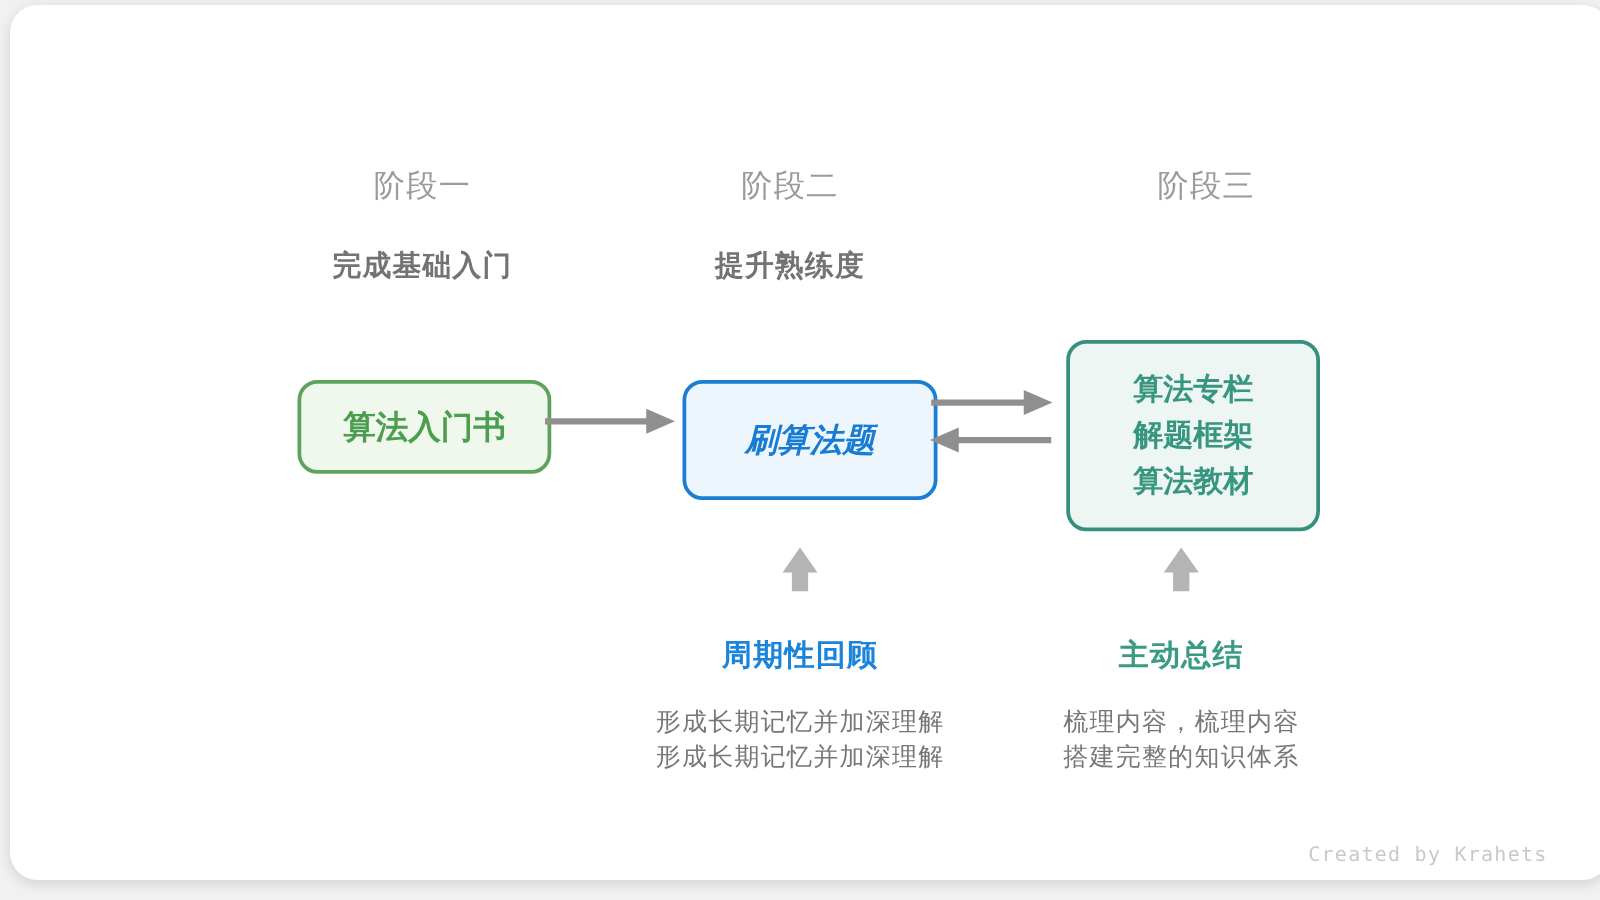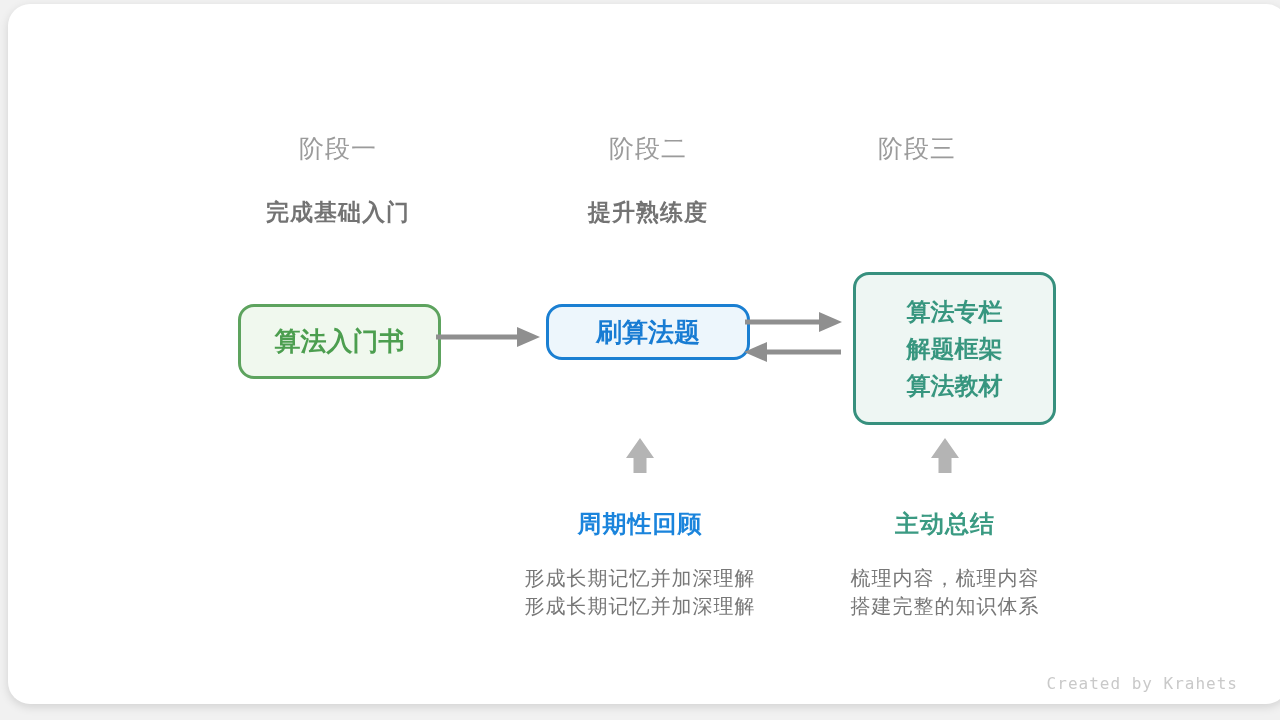--- a/index.html
+++ b/index.html
@@ -19,22 +19,22 @@
     box-shadow: 0 3px 10px rgba(0,0,0,0.13);
     padding-left: 16px;
   }
   .stage {
     position: absolute;
     width: 320px;
     top: 128px;
     text-align: center;
   }
   .stage-1 { left: 170px; }
-  .stage-2 { left: 480px; }
-  .stage-3 { left: 749px; }
+  .stage-2 { left: 464px; }
+  .stage-3 { left: 797px; }
   .stage-label {
     font-size: 25px;
     color: #9b9b9b;
     letter-spacing: 1px;
   }
   .stage-sub {
     margin-top: 32px;
     font-size: 23px;
     font-weight: bold;
     color: #737373;
@@ -50,25 +50,26 @@
     font-weight: bold;
   }
   .node-1 {
     left: 230px; top: 300px; width: 203px; height: 75px;
     border: 3px solid #5da35e;
     background: #f0f8ee;
     color: #4c9e4f;
     font-size: 26px;
   }
   .node-2 {
-    left: 538px; top: 300px; width: 204px; height: 56px;
+    left: 538px; top: 300px; width: 204px; height: 96px;
     border: 3px solid #1a7fd2;
     background: #edf6fc;
     color: #187cd3;
     font-size: 26px;
+    font-style: italic;
   }
   .node-3 {
     left: 845px; top: 268px; width: 203px; height: 153px;
     border: 3px solid #37907e;
     background: #eef6f3;
     color: #37967f;
     font-size: 24px;
     flex-direction: column;
     line-height: 37px;
   }

